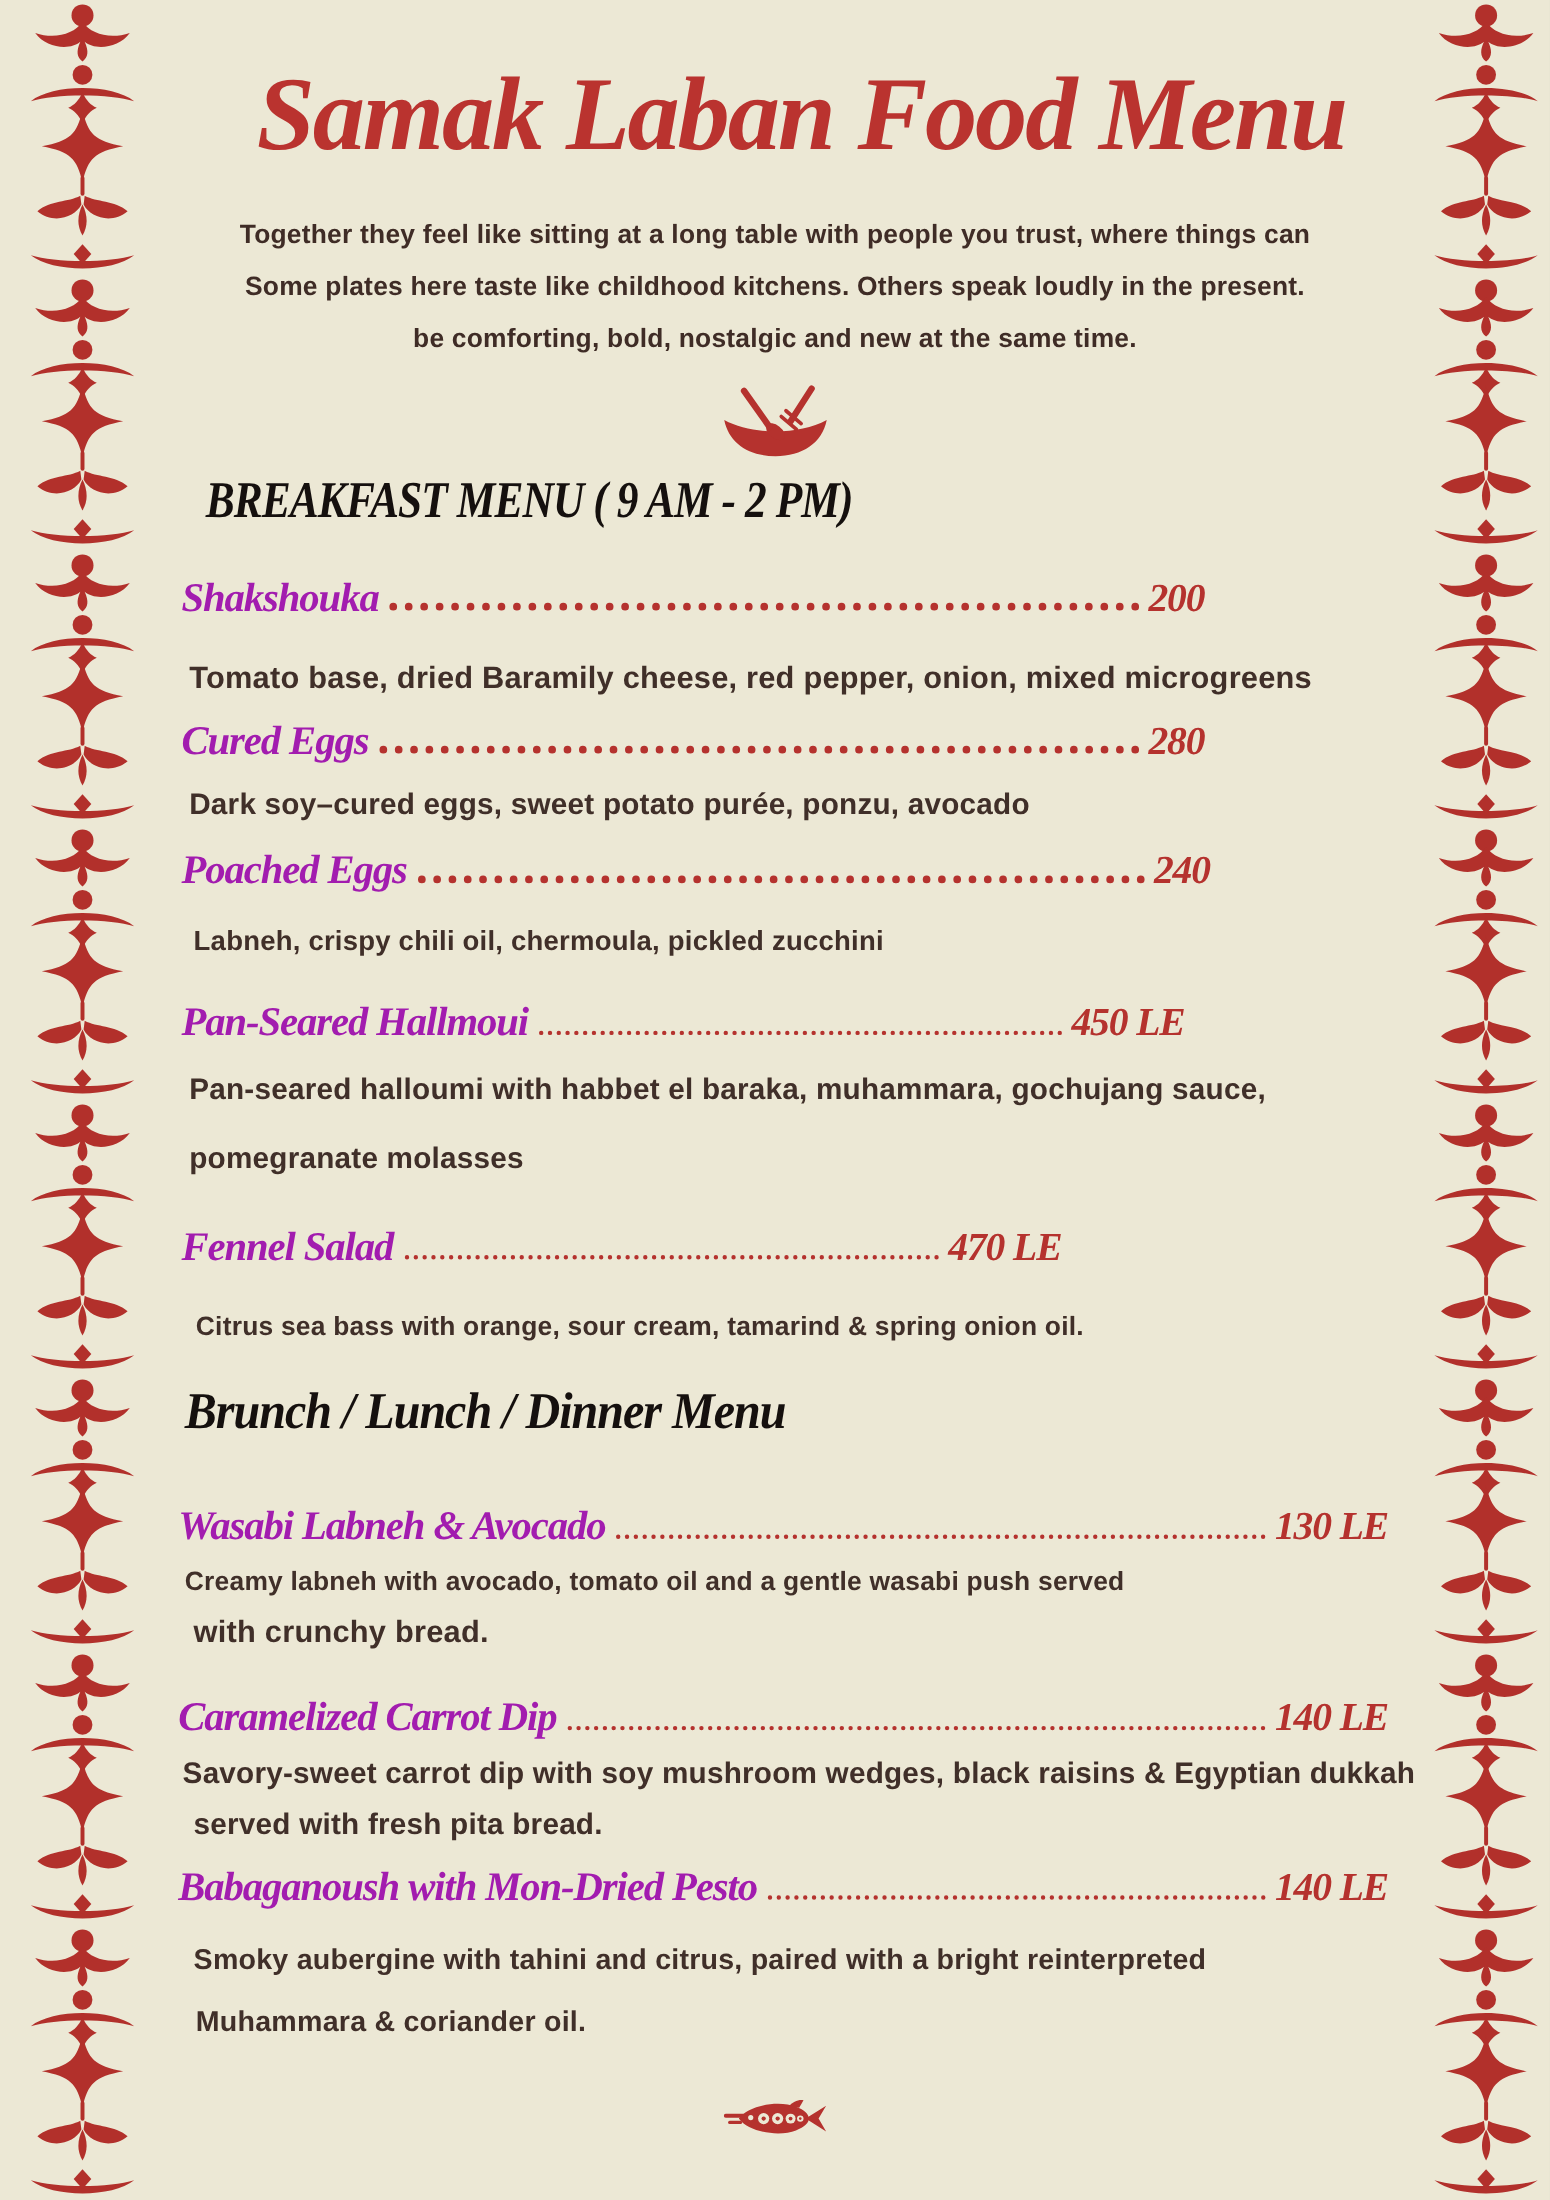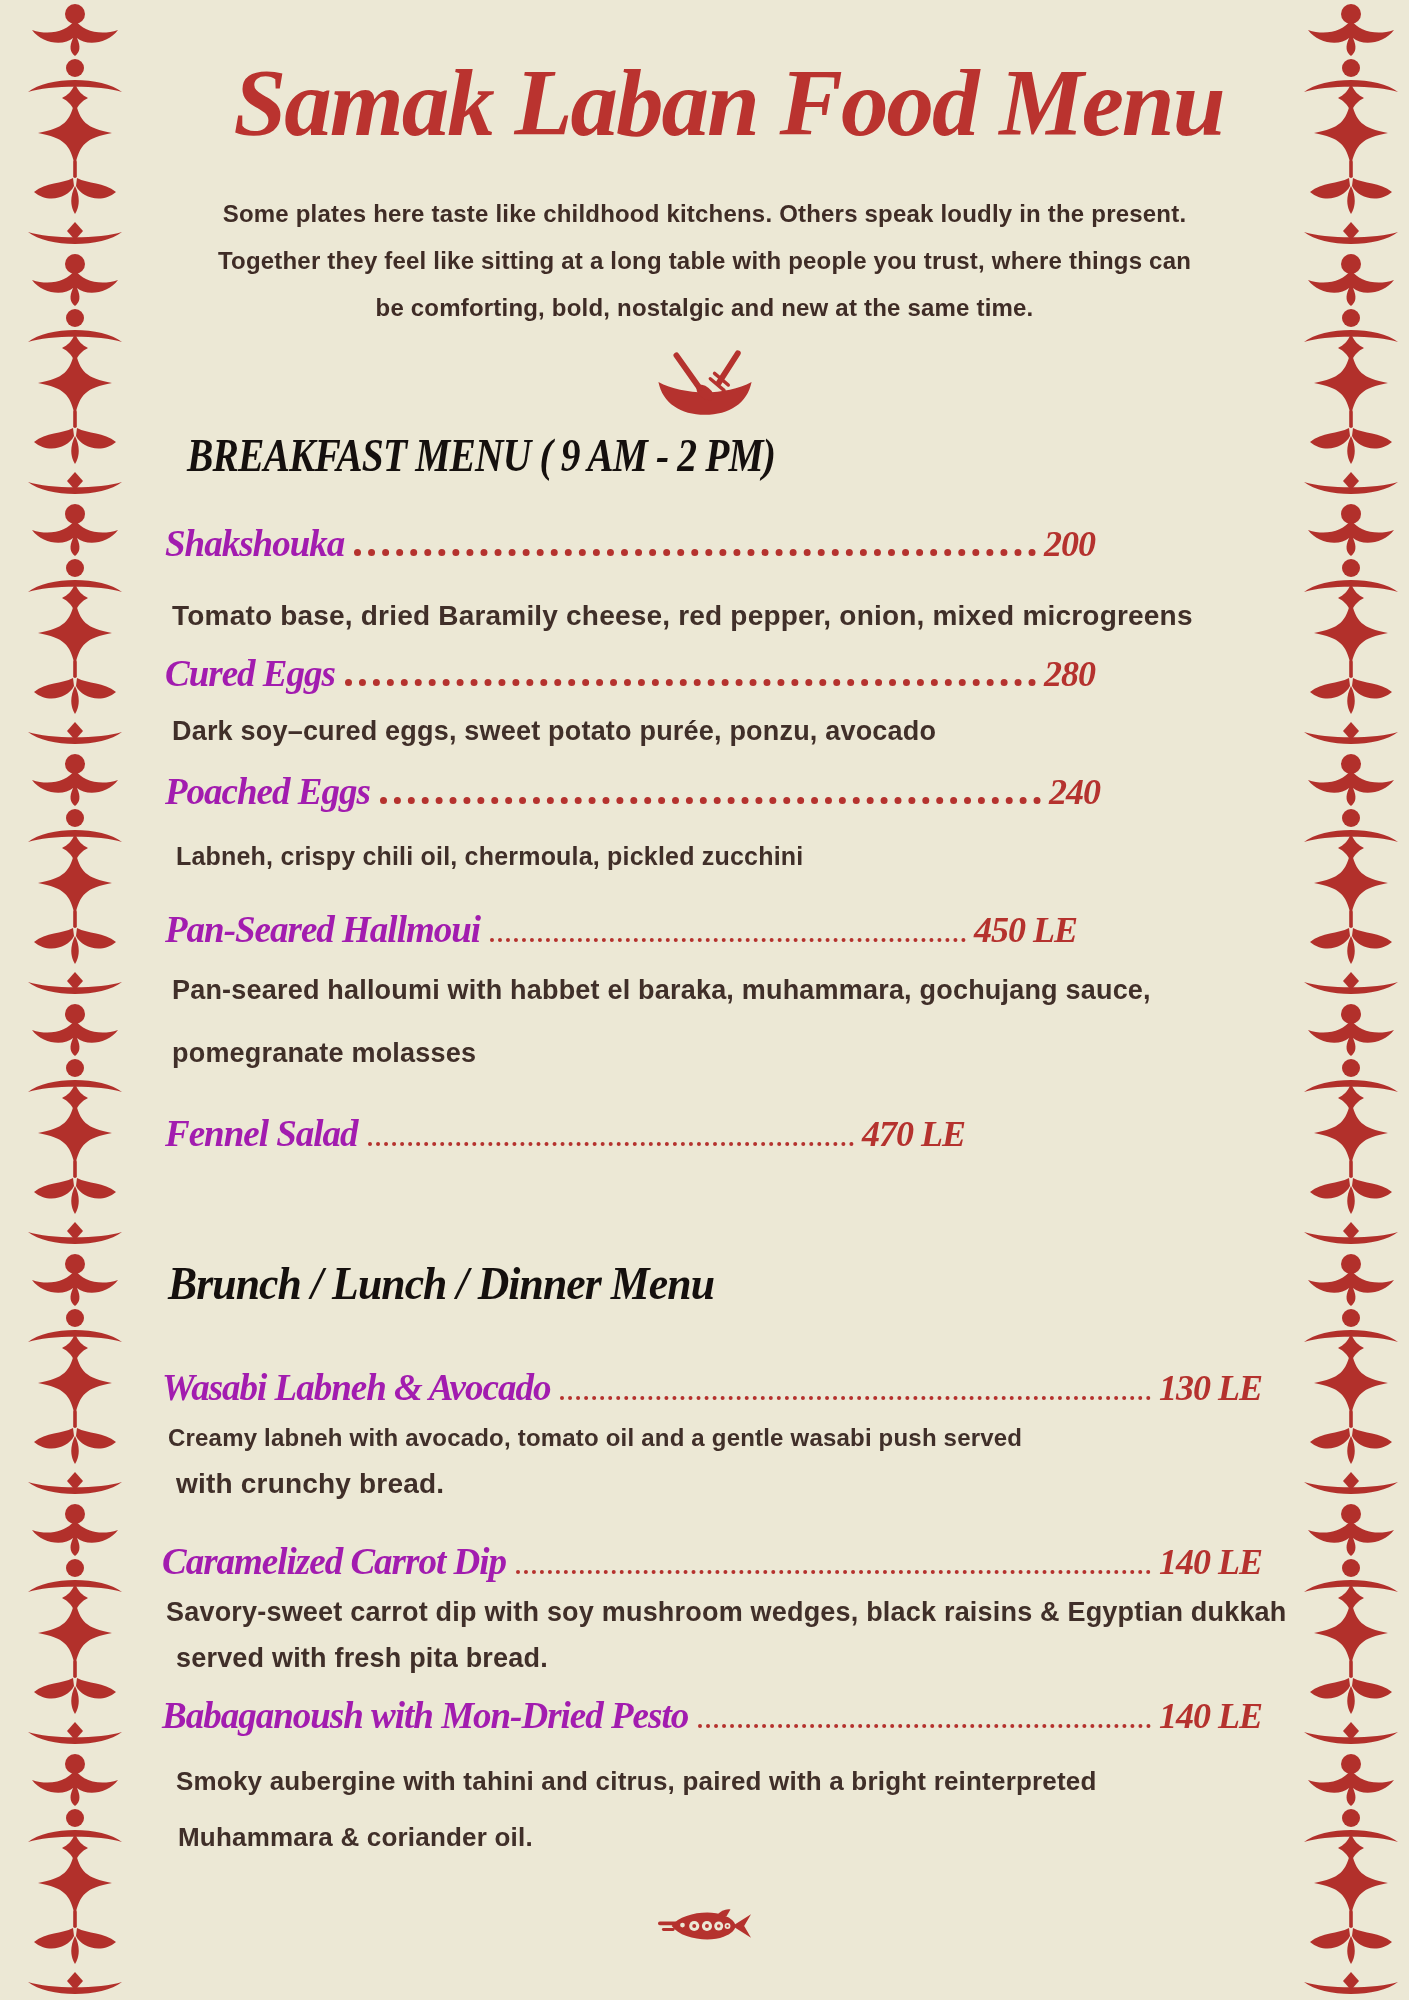--- a/index.html
+++ b/index.html
@@ -78,22 +78,22 @@
       <use href="#orn-unit" y="500"></use>
     <use href="#orn-unit" y="750"></use>
       <use href="#orn-unit" y="1000"></use>
       <use href="#orn-unit" y="1250"></use>
     <use href="#orn-unit" y="1500"></use>
       <use href="#orn-unit" y="1750"></use>
   </svg>
 
   <div id="title">Samak Laban Food Menu</div>
   <div id="intro">
+    <div>Together they feel like sitting at a long table with people you trust, where things can</div>
     <div>Some plates here taste like childhood kitchens. Others speak loudly in the present.</div>
-    <div>Together they feel like sitting at a long table with people you trust, where things can</div>
     <div>be comforting, bold, nostalgic and new at the same time.</div>
   </div>
 
   <svg class="icon-abs" style="left:652px;top:348px" width="106" height="72" viewBox="0 0 100 68" aria-hidden="true">
     <g fill="#b5322e" stroke="none">
       <path d="M6 32 C10 52 27 63 50 63 C73 63 90 52 94 32 C70 45 30 45 6 32 Z"></path>
       <ellipse cx="50" cy="42" rx="9.5" ry="5.5" transform="rotate(38 50 42)"></ellipse>
     </g>
     <g stroke="#b5322e" stroke-width="5.5" stroke-linecap="round" fill="none">
       <line x1="23" y1="7" x2="45" y2="38"></line>
@@ -134,20 +134,21 @@
     <span class="price">450 LE</span>
   </div>
   <div class="desc" style="top:975px;left:172px;font-size:27px">Pan-seared halloumi with habbet el baraka, muhammara, gochujang sauce,</div>
   <div class="desc" style="top:1038px;left:172px;font-size:27px">pomegranate molasses</div>
 
   <div class="row" style="top:1112px;width:800px">
     <span class="name">Fennel Salad</span>
     <span class="leader thin"></span>
     <span class="price">470 LE</span>
   </div>
+  <div class="desc" style="top:1193px;left:178px;font-size:24px">Citrus sea bass with orange, sour cream, tamarind &amp; spring onion oil.</div>
 
   <div id="head-brunch" class="sec-head">Brunch / Lunch / Dinner Menu</div>
 
   <div class="row" style="top:1366px;width:1100px;left:162px">
     <span class="name">Wasabi Labneh &amp; Avocado</span>
     <span class="leader thin"></span>
     <span class="price">130 LE</span>
   </div>
   <div class="desc" style="top:1424px;left:168px;font-size:24px">Creamy labneh with avocado, tomato oil and a gentle wasabi push served</div>
   <div class="desc" style="top:1468px;left:176px;font-size:28px">with crunchy bread.</div>

